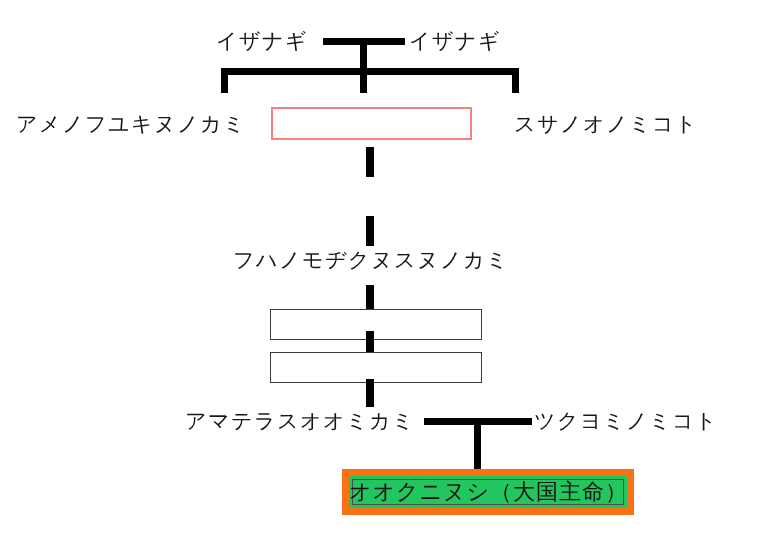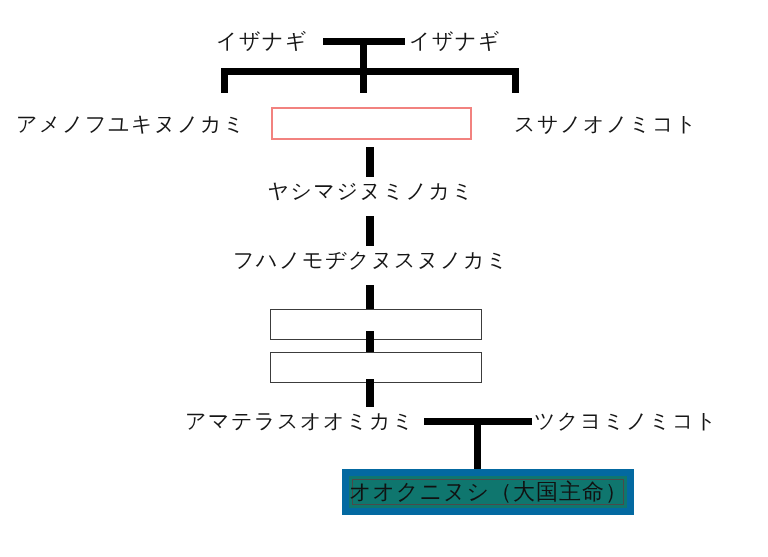--- a/index.html
+++ b/index.html
@@ -69,22 +69,22 @@
   .thin-red-box {
     position: absolute;
     box-sizing: border-box;
     border: 2px solid #f2827f;
     background: transparent;
   }
 
   .thick-red-box {
     position: absolute;
     box-sizing: border-box;
-    border: 7px solid #0369a1;
-    background: #0f766e;
+    border: 7px solid #f97316;
+    background: #22c55e;
   }
   .thick-red-box .inner-frame {
     position: absolute;
     left: 3px;
     top: 3px;
     right: 3px;
     bottom: 3px;
     border: 1px solid #4a4a4a;
     box-sizing: border-box;
   }
@@ -124,21 +124,20 @@
 
   <div class="node ctr" style="left:119px; top:114px;">アメノフユキヌノカミ</div>
 
   <div class="thin-red-box" style="left:259px; top:107px; width:201px; height:33px;"></div>
 
 
   <div class="node ctr" style="left:594px; top:114px;">スサノオノミコト</div>
 
   <div class="dash" style="left:354px; top:147px; height:30px;"></div>
 
-  <div class="node ctr" style="left:359px; top:181px;">ヤシマジヌミノカミ</div>
 
   <div class="dash" style="left:354px; top:216px; height:30px;"></div>
 
   <div class="node ctr" style="left:359px; top:250px;">フハノモヂクヌスヌノカミ</div>
 
   <div class="dash" style="left:354px; top:285px; height:28px;"></div>
 
   <div class="redact-box" style="left:258px; top:309px; width:212px; height:31px;">
     <span></span>
   </div>

